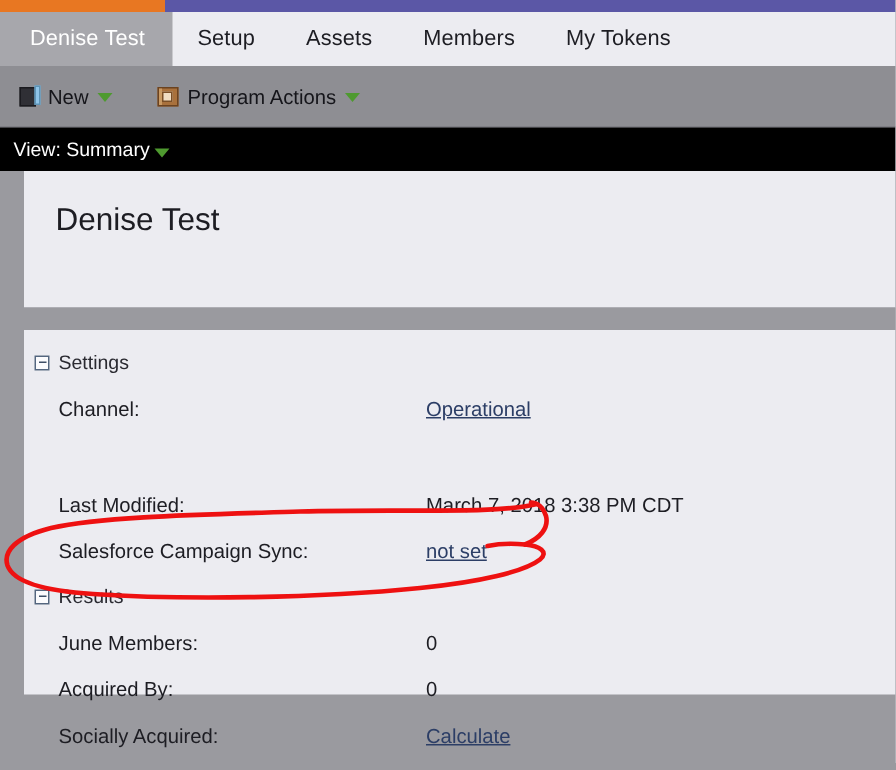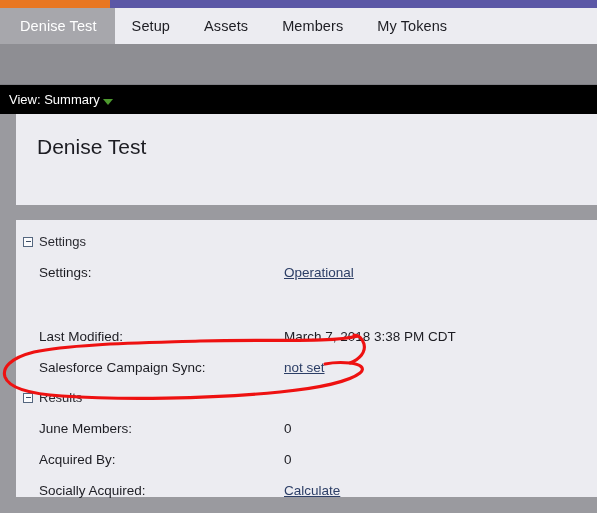--- a/index.html
+++ b/index.html
@@ -196,21 +196,21 @@
   .gray-gap {
     position: absolute;
     left: 0; top: 91px;
     width: 597px; height: 15px;
     background: #9a9a9f;
   }
   .panel-body {
     left: 16px;
     top: 106px;
     width: 581px;
-    height: 277px;
+    height: 243px;
   }
 
   
   .section-head {
     position: absolute;
     display: flex;
     align-items: center;
     left: 7px;
   }
   .toggle-box {
@@ -295,20 +295,37 @@
       <div class="tab">
         <span>Members</span>
       </div>
       <div class="tab">
         <span>My Tokens</span>
       </div>
     </div>
   </div>
 
   <div class="toolbar">
+    <div class="tb-item">
+      <span class="ic ic-new">
+        <span class="body"></span>
+          <span class="sliver"></span>
+      </span>
+      <span class="tb-label">New</span>
+      <span class="caret"></span>
+    </div>
+    <div class="tb-item">
+      <span class="ic ic-pa">
+        <span class="body"></span>
+          <span class="spine"></span>
+          <span class="inner"></span>
+      </span>
+      <span class="tb-label">Program Actions</span>
+      <span class="caret"></span>
+    </div>
   </div>
 
   <div class="viewbar">
     <span class="vb-label">View: Summary</span>
     <span class="caret"></span>
   </div>
 
   <div class="canvas">
 
     <div class="panel panel-title">
@@ -318,21 +335,21 @@
     <div class="gray-gap"></div>
 
     <div class="panel panel-body">
 
       <div class="section-head" style="top:14px;">
         <span class="toggle-box"></span>
         <span class="section-label">Settings</span>
       </div>
 
       <div class="row" style="top:45px;">
-        <span class="lbl">Settings:</span>
+        <span class="lbl">Channel:</span>
         <span class="val link">Operational</span>
       </div>
 
 
       <div class="row" style="top:109px;padding-left:47px;">
         <span class="lbl">Last Modified:</span>
         <span class="val">March 7, 2018 3:38 PM CDT</span>
       </div>
 
       <div class="row" style="top:140px;padding-left:18px;">

